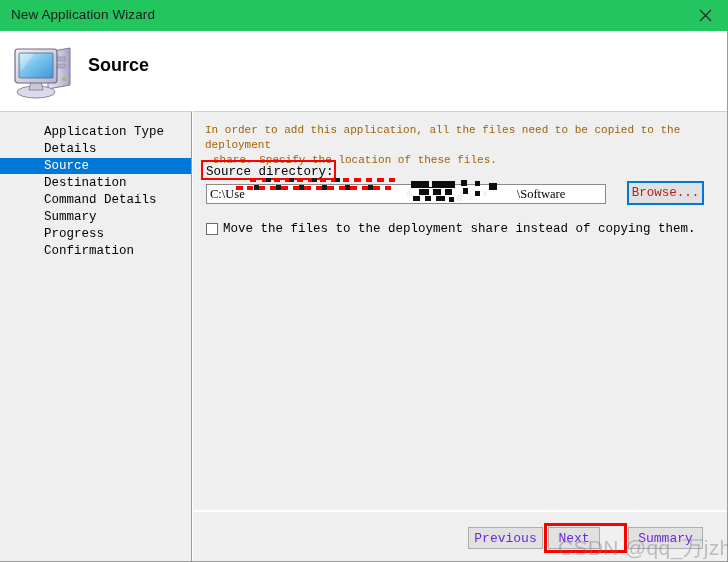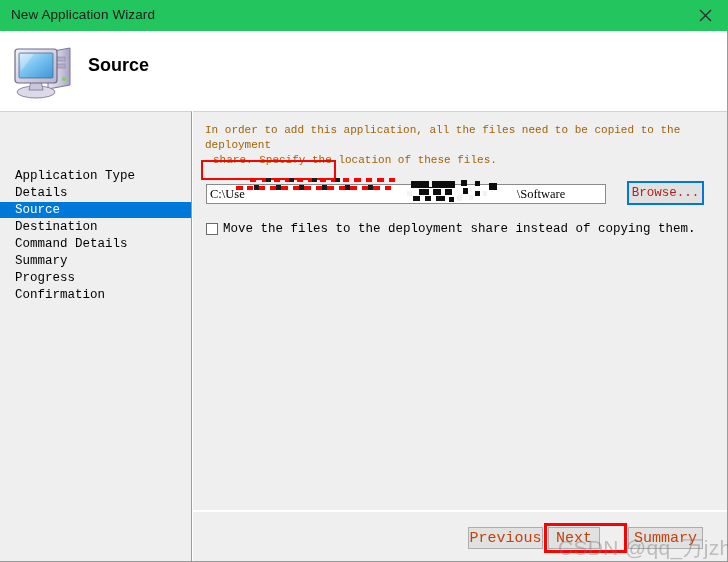--- a/index.html
+++ b/index.html
@@ -79,28 +79,27 @@
     border-top: 1px solid #d0d0d0;
     border-right: 1px solid #9b9b9b;
     box-sizing: border-box;
   }
   .nav-item {
     position: absolute;
     left: 0;
     width: 191px;
     height: 16px;
     line-height: 16px;
-    padding-left: 15px;
+    padding-left: 44px;
     box-sizing: border-box;
     font-family: "Liberation Mono", "DejaVu Sans Mono", monospace;
     font-size: 12.5px;
     color: #000000;
     white-space: nowrap;
     cursor: default;
-    margin-top: 44px;
   }
   .nav-item.selected {
     background: #0078d7;
     color: #ffffff;
   }
 
   
   #content {
     position: absolute;
     left: 193px; top: 111px;
@@ -219,22 +218,22 @@
     box-sizing: border-box;
   }
   .footer-button {
     position: absolute;
     top: 15px;
     height: 22px;
     background: #e1e1e1;
     border: 1px solid #adadad;
     box-sizing: border-box;
     font-family: "Liberation Mono", "DejaVu Sans Mono", monospace;
-    font-size: 15px;
-    color: #c2410c;
+    font-size: 13px;
+    color: #6d28d9;
     display: flex;
     align-items: center;
     justify-content: center;
     cursor: default;
   }
   #previous-button { left: 275px; width: 75px; }
   #next-button     { left: 355px; width: 52px; }
   #cancel-button   { left: 435px; width: 75px; }
 
   
@@ -322,20 +321,21 @@
     <div class="nav-item" style="top:131px">Confirmation</div>
   </div>
 
   <div id="content">
 
     <div id="instructions">
       <div class="line1">In order to add this application, all the files need to be copied to the deployment</div>
       <div class="line2">share.  Specify the location of these files.</div>
     </div>
 
+    <div id="source-dir-label">Source directory:</div>
     <div id="label-annotation"></div>
 
     <div id="source-dir-input">
       <span class="path-seg">C:\Use</span><span class="path-seg" style="display:inline-block;width:272px;"></span><span class="path-seg">\Software</span>
     </div>
 
     <div id="redact-red">
       <svg width="165" height="18" viewBox="0 0 165 18">
         <g fill="#ff0000">
           <rect x="0" y="8" width="7" height="4"></rect>

